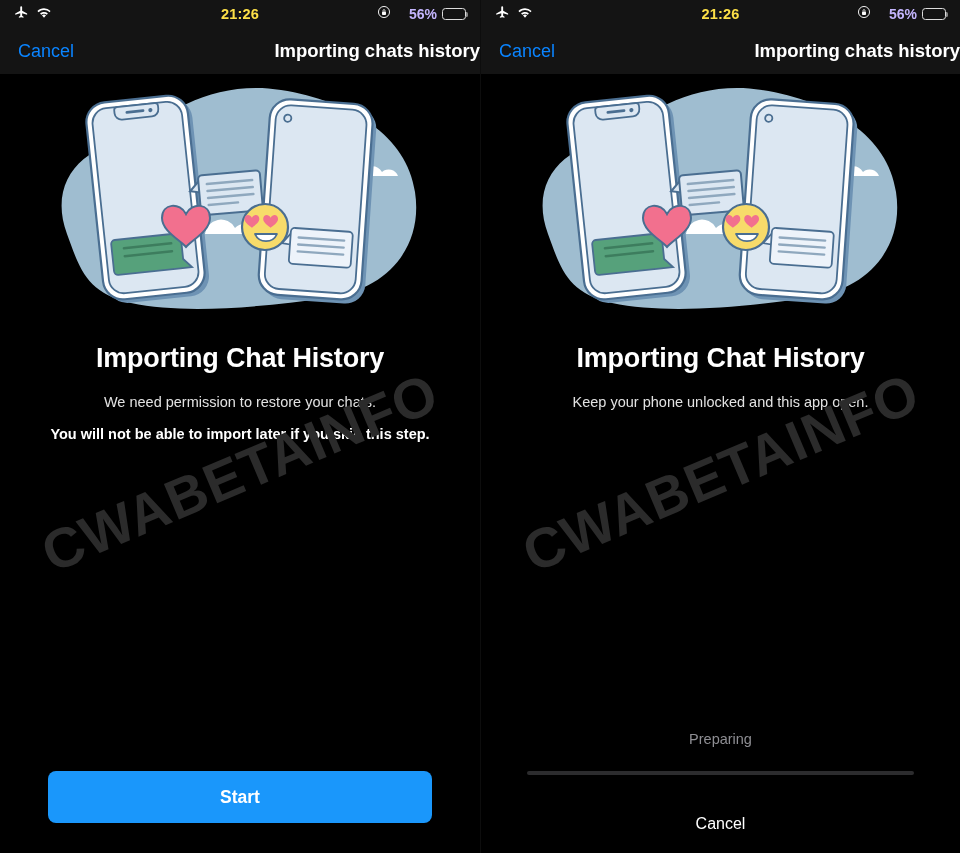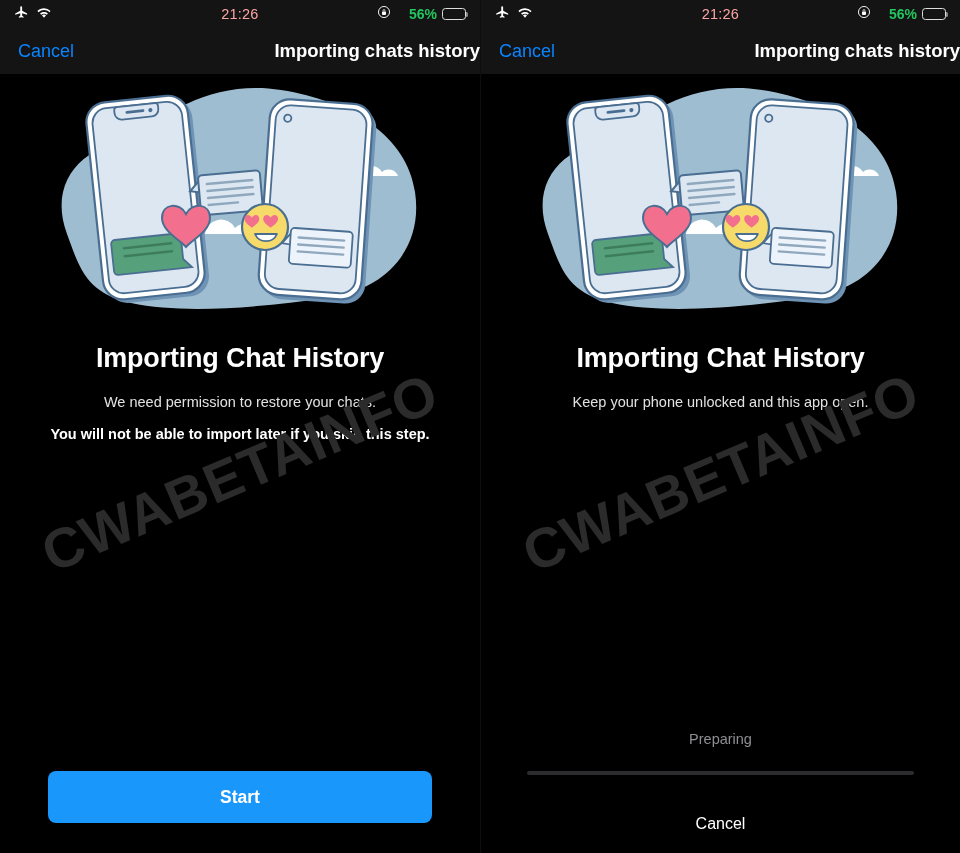--- a/index.html
+++ b/index.html
@@ -29,24 +29,24 @@
   }
   .sb-left { display: flex; align-items: center; gap: 7px; }
   .sb-right {
     display: flex; align-items: center; gap: 5px;
     margin-left: auto;
   }
   .sb-time {
     position: absolute; left: 0; right: 0; top: 0;
     height: 28px; line-height: 28px;
     text-align: center;
-    color: #fca5a5; font-size: 14.5px; font-weight: normal;
+    color: #fde047; font-size: 14.5px; font-weight: bold;
     letter-spacing: .2px;
   }
-  .sb-batt-pct { color: #22c55e; font-size: 14px; font-weight: bold; padding-left: 13px; }
+  .sb-batt-pct { color: #c4b5fd; font-size: 14px; font-weight: bold; padding-left: 13px; }
   .batt {
     position: relative;
     width: 24px; height: 12px;
     border: 1.3px solid #ddd; border-radius: 3.4px;
     padding: 1.3px;
   }
   .batt::after {
     content: ""; position: absolute;
     right: -3.4px; top: 3.4px;
     width: 2px; height: 4.4px;

